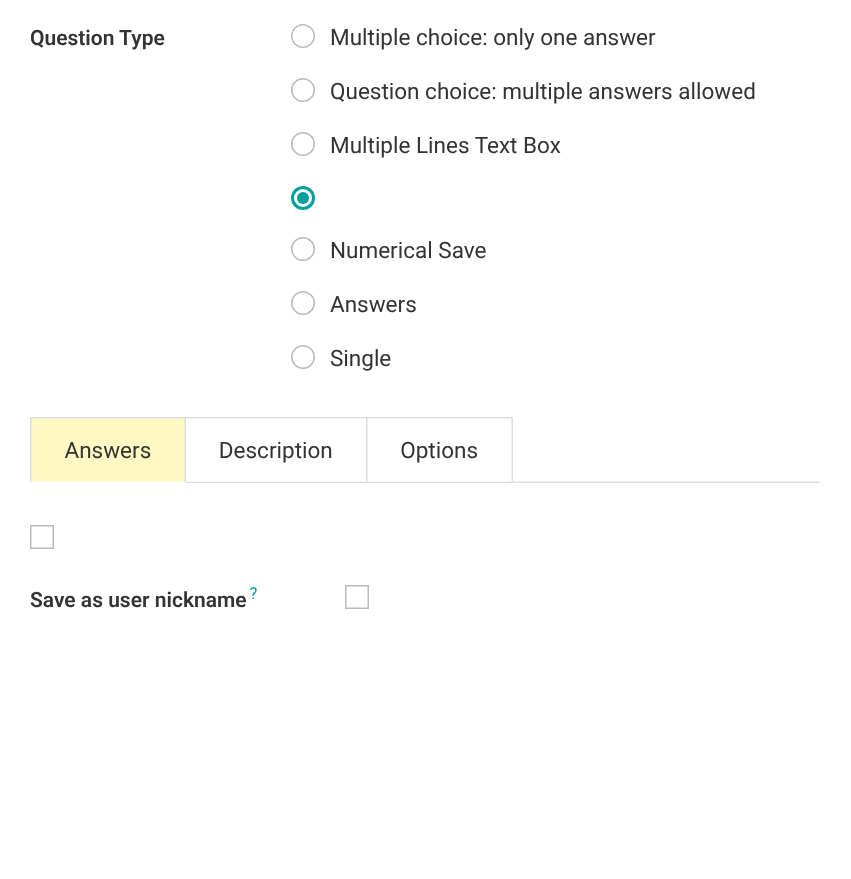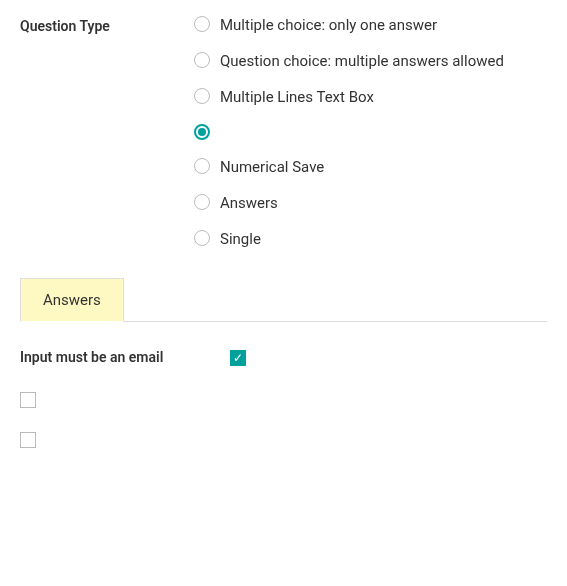--- a/index.html
+++ b/index.html
@@ -165,31 +165,28 @@
     <div class="radio-item">
       <span class="radio-circle"></span>
       <span class="radio-label">Single</span>
     </div>
   </div>
 </div>
 
 <div class="tabs-container">
   <div class="tabs">
     <div class="tab active">Answers</div>
+    <div class="tab">Description</div>
+    <div class="tab">Options</div>
   </div>
 </div>
 
 <div class="tab-content">
   <div class="checkbox-row">
-    <div class="checkbox-label">
-      <span>Input must be an email</span>
-    </div>
-    <div class="checkbox-box checked">
-      <span class="checkmark">✓</span>
-    </div>
-  </div>
-  <div class="checkbox-row">
     <div class="checkbox-box"></div>
   </div>
   <div class="checkbox-row">
+    <div class="checkbox-label">
+      <span>Save as user nickname</span><span class="help-icon">?</span>
+    </div>
     <div class="checkbox-box"></div>
   </div>
 </div>
 
 </body></html>

